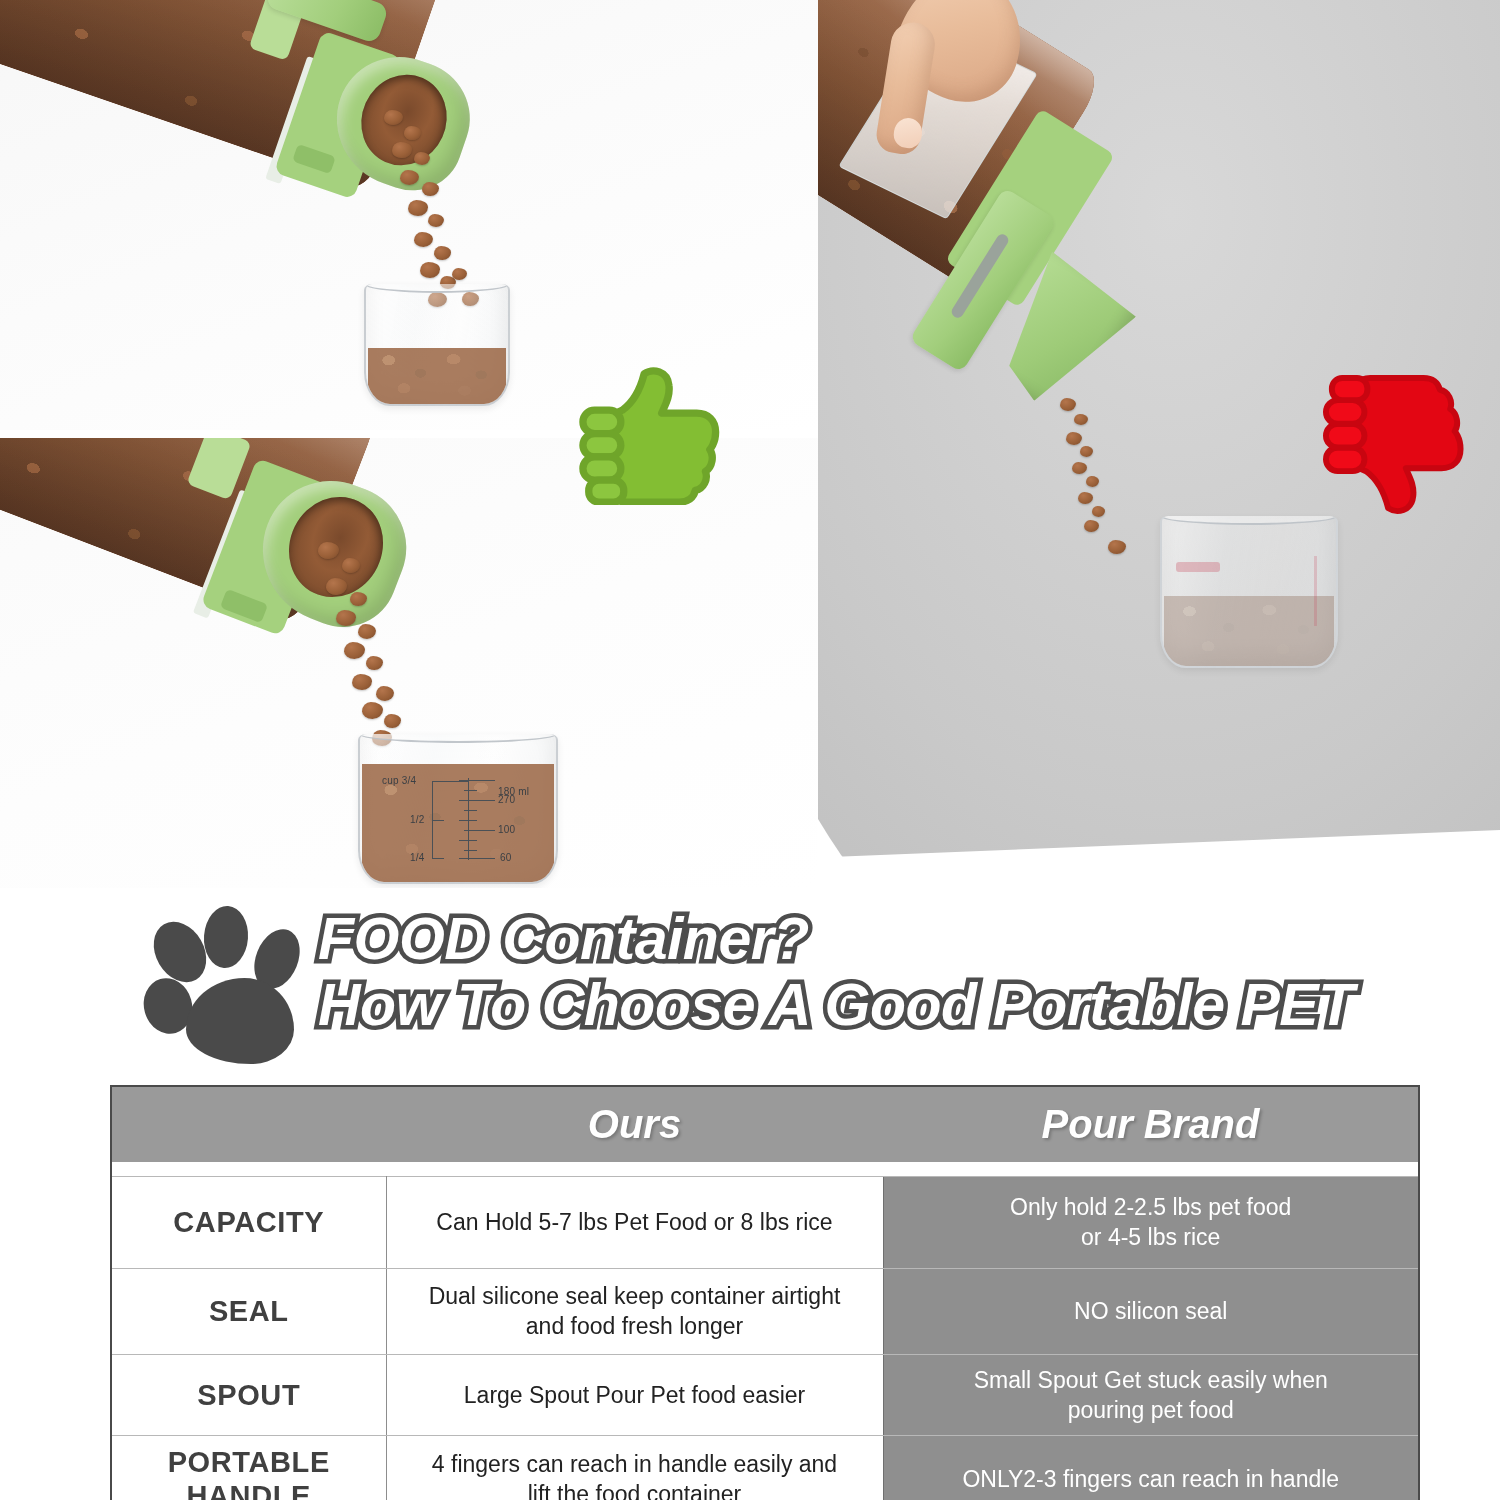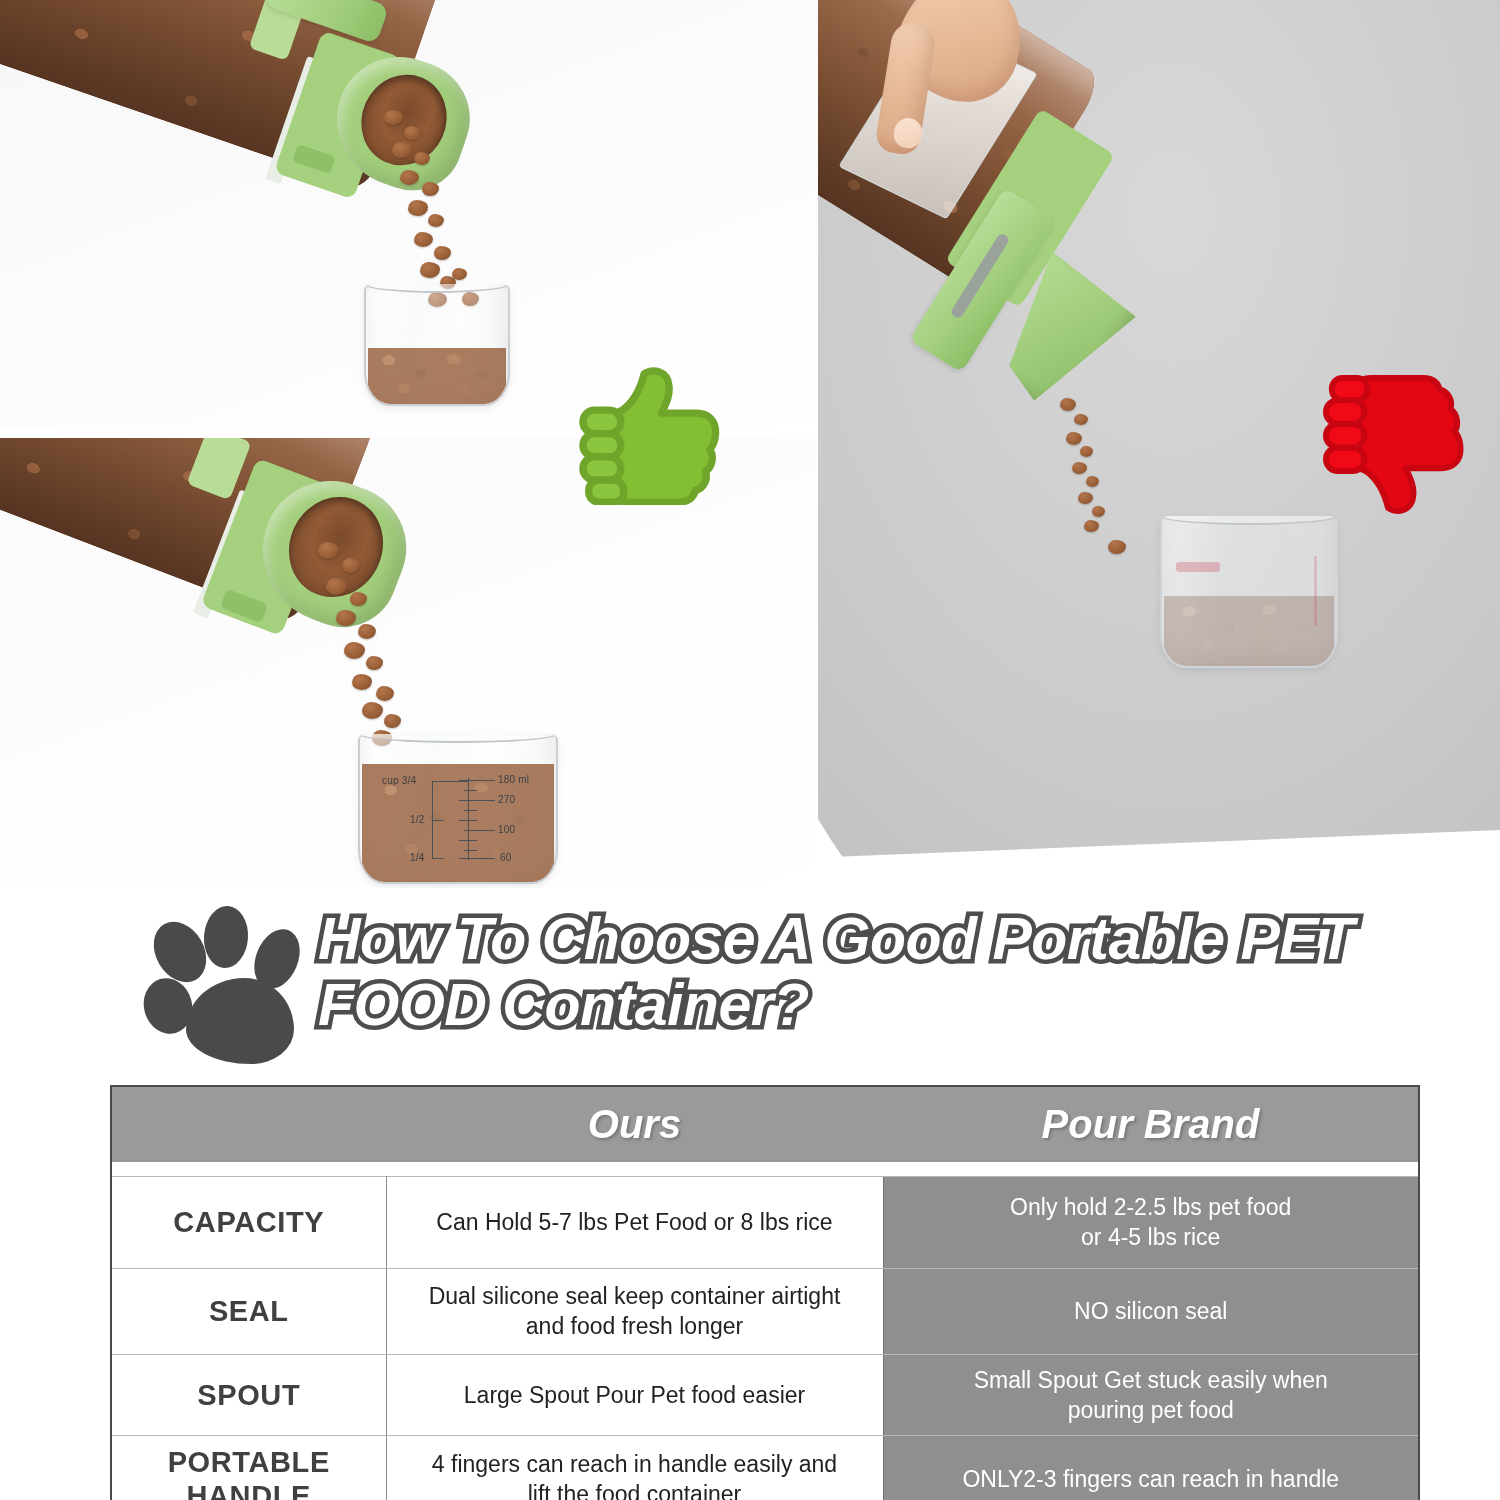--- a/index.html
+++ b/index.html
@@ -340,21 +340,21 @@
         <div class="lead" style="left:72px; top:124px; width:12px;"></div>
         <div class="lead" style="left:117px; top:46px; width:18px;"></div>
         <div class="lead" style="left:117px; top:66px; width:18px;"></div>
         <div class="lead" style="left:117px; top:96px; width:18px;"></div>
         <div class="lead" style="left:117px; top:124px; width:18px;"></div>
 
         <div class="scale-label" style="left:22px; top:41px;">cup 3/4</div>
         <div class="scale-label" style="left:50px; top:80px;">1/2</div>
         <div class="scale-label" style="left:50px; top:118px;">1/4</div>
 
-        <div class="scale-label" style="left:138px; top:40px;">180 ml</div>
+        <div class="scale-label" style="left:138px; top:52px;">180 ml</div>
         <div class="scale-label" style="left:138px; top:60px;">270</div>
         <div class="scale-label" style="left:138px; top:90px;">100</div>
         <div class="scale-label" style="left:140px; top:118px;">60</div>
       </div>
     </div>
 
     <div class="thumb" style="left:575px; top:365px; width:150px; height:140px;">
       <svg viewBox="0 0 100 96" width="150" height="140" aria-hidden="true">
         <path d="M46 6 C52 2 62 4 63 14 C64 22 60 28 58 33 L82 33
                  C90 33 95 38 95 46 C95 54 91 58 91 58
@@ -436,22 +436,22 @@
   <div class="paw">
     <span style="left:56px;  top:0px;   width:44px; height:62px; transform:rotate(4deg);"></span>
     <span style="left:8px;   top:14px;  width:48px; height:64px; transform:rotate(-30deg);"></span>
     <span style="left:108px; top:22px;  width:42px; height:62px; transform:rotate(22deg);"></span>
     <span style="left:-4px;  top:72px;  width:48px; height:56px; transform:rotate(-16deg);"></span>
     <span style="left:38px;  top:72px;  width:108px; height:86px;
                  border-radius:54% 46% 40% 60% / 60% 60% 40% 40%;"></span>
   </div>
 
   <div class="headline">
+    <span style="display: block;">FOOD Container?</span>
     <span style="display: block;">How To Choose A Good Portable PET</span>
-    <span style="display: block;">FOOD Container?</span>
   </div>
 
   <table class="cmp-table">
     <colgroup>
       <col class="col-feature">
         <col class="col-ours">
         <col class="col-other">
     </colgroup>
     <thead>
       <tr class="hdr-row">

